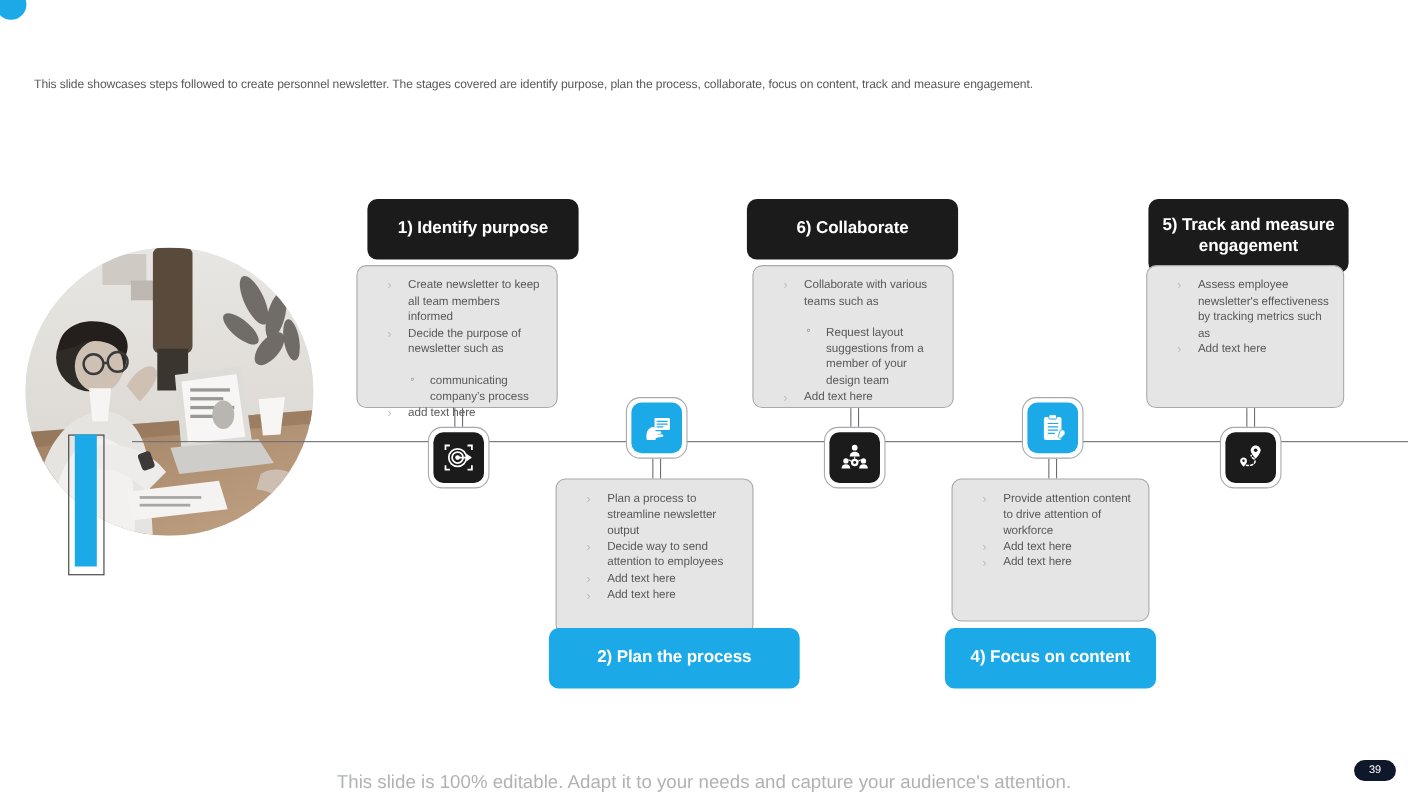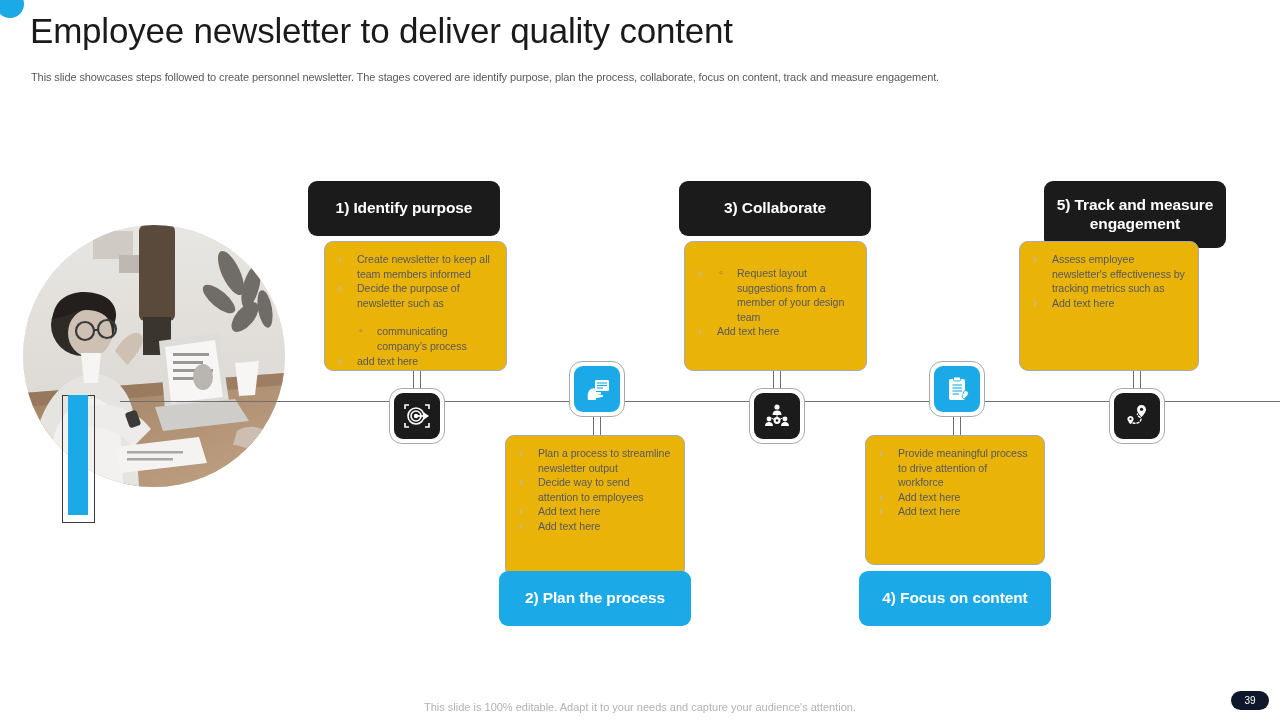--- a/index.html
+++ b/index.html
@@ -80,21 +80,21 @@
     position:absolute; border-radius:9px;
     display:flex; align-items:center; justify-content:center; text-align:center;
     font-size:15.5px; font-weight:700; letter-spacing:-0.1px;
     line-height:1.22; padding:6px 10px; z-index:4;
   }
   .hdr-dark { background:#1b1b1b; color:#ffffff; }
   .hdr-blue { background:#1BA9E8; color:#ffffff; }
 
   .body-card {
     position:absolute; border:1.2px solid #a7a9ac; border-radius:9px;
-    background:#eab308; padding:10px 12px 10px 10px; z-index:4;
+    background:#e5e5e5; padding:10px 12px 10px 24px; z-index:4;
   }
   ul.lvl1 { list-style:none; }
   ul.lvl1 > li {
     position:relative; padding-left:22px; margin-bottom:0px;
     font-size:10.6px; color:#58595b; line-height:1.38; letter-spacing:-0.05px;
   }
   ul.lvl1 > li > .btxt { display:block; }
   ul.lvl1 > li::before {
     content:"\203A"; position:absolute; left:3px; top:-1px;
     color:#bcbec0; font-size:12px; line-height:1.38;
@@ -105,37 +105,36 @@
     font-size:10.6px; color:#58595b; line-height:1.38;
   }
   ul.lvl2 > li::before {
     content:"\25E6"; position:absolute; left:2px; top:-1px;
     color:#6d6e71; font-size:11px;
   }
 
   
   .footer-note {
     position:absolute; left:0; right:0; top:701px;
-    text-align:center; font-size:11px; color:#b0b2b4;
+    text-align:center; font-size:17px; color:#b0b2b4;
   }
   .page-badge {
     position:absolute; right:11px; top:691px;
     width:38px; height:19px; border-radius:10px;
     background:#0f172a; color:#fff; font-size:10px;
     display:flex; align-items:center; justify-content:center;
   }
 </style>
 </head>
 <body>
 
 <div class="slide">
 
   <div class="corner-dot"></div>
 
-  <div class="page-title">Employee newsletter to deliver quality content</div>
   <div class="page-subtitle">This slide showcases steps followed to create personnel newsletter. The stages covered are identify purpose, plan the process, collaborate, focus on content, track and measure engagement.</div>
 
   <div class="photo-wrap">
     <div class="photo-circle">
       <svg viewBox="0 0 262 262" preserveAspectRatio="xMidYMid slice" aria-hidden="true">
         <defs>
           <linearGradient id="wall" x1="0" y1="0" x2="0" y2="1">
             <stop offset="0%" stop-color="#e8e6e2"></stop>
               <stop offset="100%" stop-color="#d8d4cf"></stop>
           </linearGradient>
@@ -204,21 +203,21 @@
 
         <path d="M214 206 C226 198 244 202 250 214 L240 232 C228 224 216 220 210 220 Z" fill="#cdbeb2"></path>
       </svg>
     </div>
     <div class="photo-bar-frame"></div>
     <div class="photo-bar"></div>
   </div>
 
   <div class="spine"></div>
 
-  <div class="hdr hdr-dark" style="left:308px; top:181px; width:192px; height:55px;">1) Identify purpose</div>
+  <div class="hdr hdr-dark" style="left:334px; top:181px; width:192px; height:55px;">1) Identify purpose</div>
   <div class="body-card" style="left:324px; top:241px; width:183px; height:130px;">
     <ul class="lvl1">
       <li>
           <span class="btxt">Create newsletter to keep all team members informed</span>
         </li>
       <li>
           <span class="btxt">Decide the purpose of newsletter such as</span>
         <ul class="lvl2">
             <li>communicating company’s process</li>
           </ul>
@@ -267,26 +266,27 @@
           <span class="btxt">Decide way to  send attention to employees</span>
         </li>
       <li>
           <span class="btxt">Add text here</span>
         </li>
       <li>
           <span class="btxt">Add text here</span>
         </li>
     </ul>
   </div>
-  <div class="hdr hdr-blue" style="left:499px; top:571px; width:192px; height:55px;">2) Plan the process</div>
-
-  <div class="hdr hdr-dark" style="left:679px; top:181px; width:192px; height:55px;">3) Collaborate</div>
+  <div class="hdr hdr-blue" style="left:499px; top:571px; width:228px; height:55px;">2) Plan the process</div>
+
+  <div class="hdr hdr-dark" style="left:679px; top:181px; width:192px; height:55px;">6) Collaborate</div>
   <div class="body-card" style="left:684px; top:241px; width:183px; height:130px;">
     <ul class="lvl1">
       <li>
+          <span class="btxt">Collaborate with various teams such as</span>
         <ul class="lvl2">
             <li>Request layout suggestions from a member of your design team</li>
           </ul>
       </li>
       <li>
           <span class="btxt">Add text here</span>
         </li>
     </ul>
   </div>
   <div class="vconn" style="left:773px; top:371px; height:17px;"></div>
@@ -324,34 +324,34 @@
             <line x1="10.5" y1="20" x2="17" y2="20"></line>
         </g>
         <path d="M22 17 C25 16 27 18 26 21 L22 25 L20 23 Z" fill="#fff" stroke="#1BA9E8" stroke-width="0.8"></path>
       </svg>
     </div>
   </div>
   <div class="vconn" style="left:953px; top:417px; height:18px;"></div>
   <div class="body-card" style="left:865px; top:435px; width:180px; height:130px;">
     <ul class="lvl1">
       <li>
-          <span class="btxt">Provide meaningful process to drive attention of workforce</span>
+          <span class="btxt">Provide attention content to drive attention of workforce</span>
         </li>
       <li>
           <span class="btxt">Add text here</span>
         </li>
       <li>
           <span class="btxt">Add text here</span>
         </li>
     </ul>
   </div>
   <div class="hdr hdr-blue" style="left:859px; top:571px; width:192px; height:55px;">4) Focus on content</div>
 
   <div class="hdr hdr-dark" style="left:1044px; top:181px; width:182px; height:67px;">5) Track and measure engagement</div>
-  <div class="body-card" style="left:1019px; top:241px; width:180px; height:130px;">
+  <div class="body-card" style="left:1042px; top:241px; width:180px; height:130px;">
     <ul class="lvl1">
       <li>
           <span class="btxt">Assess employee newsletter's effectiveness by tracking metrics such as</span>
       </li>
       <li>
           <span class="btxt">Add text here</span>
         </li>
     </ul>
   </div>
   <div class="vconn" style="left:1133px; top:371px; height:17px;"></div>

